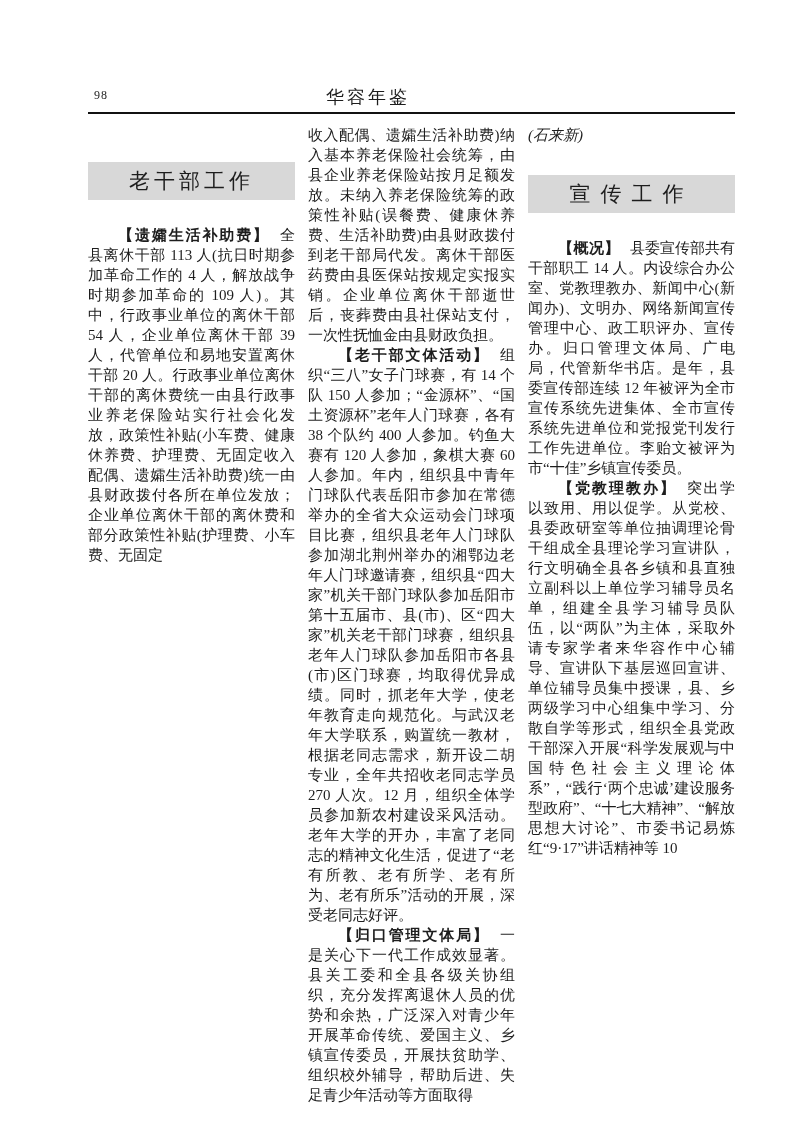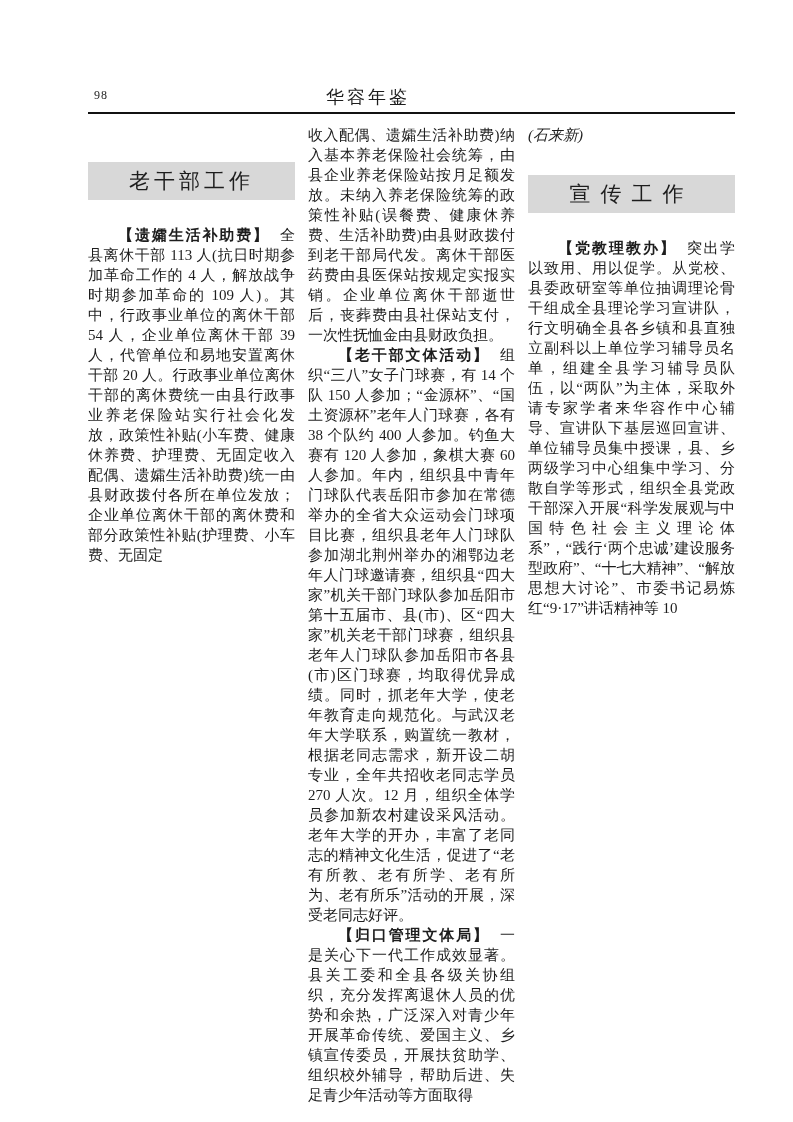--- a/index.html
+++ b/index.html
@@ -79,16 +79,17 @@
 
   <section class="col" id="col2">
     <p class="cont">收入配偶、遗孀生活补助费)纳入基本养老保险社会统筹，由县企业养老保险站按月足额发放。未纳入养老保险统筹的政策性补贴(误餐费、健康休养费、生活补助费)由县财政拨付到老干部局代发。离休干部医药费由县医保站按规定实报实销。企业单位离休干部逝世后，丧葬费由县社保站支付，一次性抚恤金由县财政负担。</p>
     <p class="para"><b class="sec-label">【老干部文体活动】</b><span>组织“三八”女子门球赛，有 14 个队 150 人参加；“金源杯”、“国土资源杯”老年人门球赛，各有 38 个队约 400 人参加。钓鱼大赛有 120 人参加，象棋大赛 60 人参加。年内，组织县中青年门球队代表岳阳市参加在常德举办的全省大众运动会门球项目比赛，组织县老年人门球队参加湖北荆州举办的湘鄂边老年人门球邀请赛，组织县“四大家”机关干部门球队参加岳阳市第十五届市、县(市)、区“四大家”机关老干部门球赛，组织县老年人门球队参加岳阳市各县(市)区门球赛，均取得优异成绩。同时，抓老年大学，使老年教育走向规范化。与武汉老年大学联系，购置统一教材，根据老同志需求，新开设二胡专业，全年共招收老同志学员 270 人次。12 月，组织全体学员参加新农村建设采风活动。老年大学的开办，丰富了老同志的精神文化生活，促进了“老有所教、老有所学、老有所为、老有所乐”活动的开展，深受老同志好评。</span></p>
     <p class="para"><b class="sec-label">【归口管理文体局】</b><span>一是关心下一代工作成效显著。县关工委和全县各级关协组织，充分发挥离退休人员的优势和余热，广泛深入对青少年开展革命传统、爱国主义、乡镇宣传委员，开展扶贫助学、组织校外辅导，帮助后进、失足青少年活动等方面取得</span></p>
   </section>
 
   <section class="col" id="col3">
     <p class="byline">(石来新)</p>
     <h2 class="title-box">宣传工作</h2>
+    <p class="para"><b class="sec-label">【概况】</b><span>县委宣传部共有干部职工 14 人。内设综合办公室、党教理教办、新闻中心(新闻办)、文明办、网络新闻宣传管理中心、政工职评办、宣传办。归口管理文体局、广电局，代管新华书店。是年，县委宣传部连续 12 年被评为全市宣传系统先进集体、全市宣传系统先进单位和党报党刊发行工作先进单位。李贻文被评为市“十佳”乡镇宣传委员。</span></p>
     <p class="para"><b class="sec-label">【党教理教办】</b><span>突出学以致用、用以促学。从党校、县委政研室等单位抽调理论骨干组成全县理论学习宣讲队，行文明确全县各乡镇和县直独立副科以上单位学习辅导员名单，组建全县学习辅导员队伍，以“两队”为主体，采取外请专家学者来华容作中心辅导、宣讲队下基层巡回宣讲、单位辅导员集中授课，县、乡两级学习中心组集中学习、分散自学等形式，组织全县党政干部深入开展“科学发展观与中国特色社会主义理论体系”，“践行‘两个忠诚’建设服务型政府”、“十七大精神”、“解放思想大讨论”、市委书记易炼红“9·17”讲话精神等 10</span></p>
   </section>
 
 </main>
 
 </body></html>

